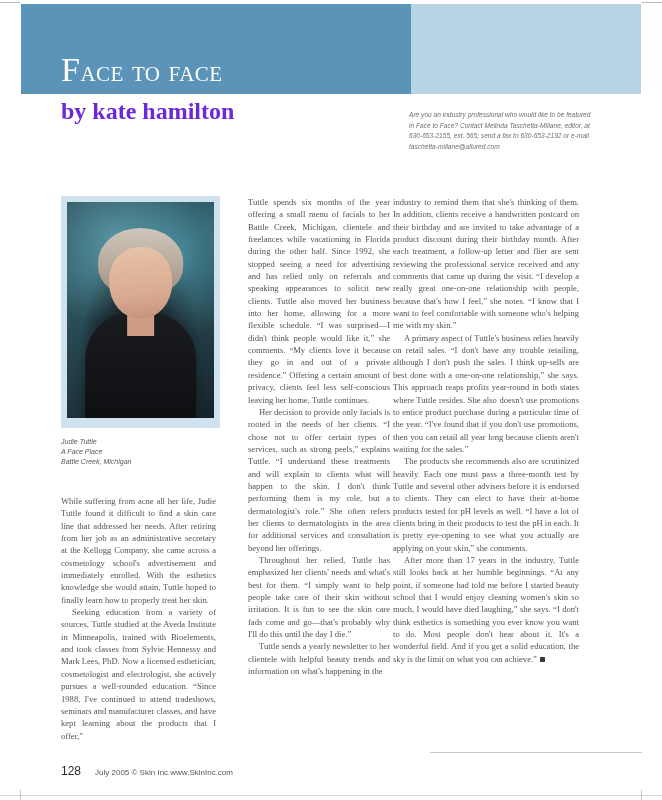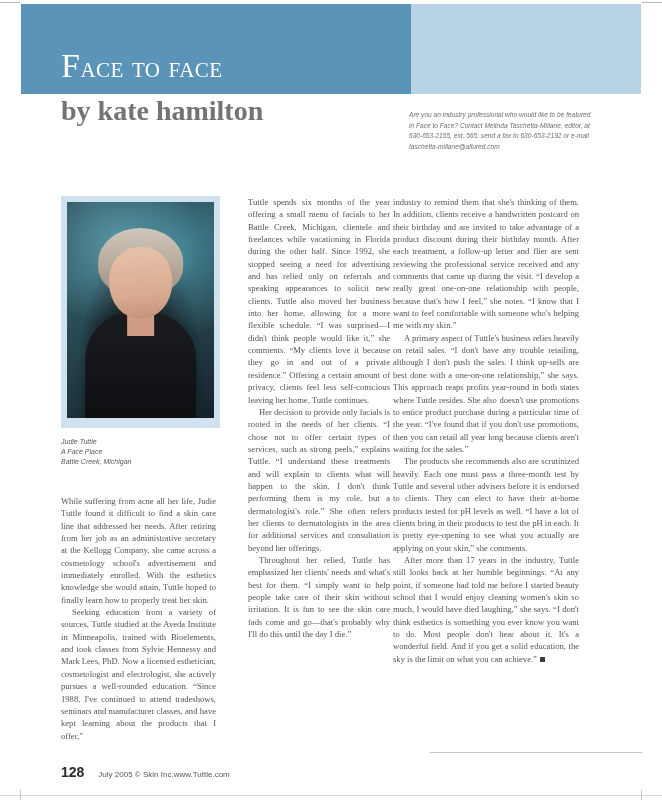--- a/index.html
+++ b/index.html
@@ -46,38 +46,38 @@
     width: 230px; height: 90px;
     background: #b7d3e4;
   }
 
   .article-title {
     position: absolute;
     left: 61px;
     top: 50px;
     font-family: "Liberation Serif", serif;
     font-size: 30px;
-    line-height: 32px;
+    line-height: 40px;
     color: #ffffff;
     font-variant: small-caps;
     letter-spacing: 0.5px;
     white-space: nowrap;
     z-index: 5;
   }
   .article-title .cap { font-size: 34px; }
 
   .byline {
     position: absolute;
     left: 61px;
     top: 100px;
     font-family: "Liberation Serif", serif;
     font-weight: bold;
-    font-size: 28px;
+    font-size: 24px;
     line-height: 22px;
-    color: #737373;
+    color: #6d28d9;
     white-space: nowrap;
   }
 
   
   .editor-note {
     position: absolute;
     left: 409px;
     top: 110px;
     width: 186px;
     font-family: "Liberation Sans", sans-serif;
@@ -188,23 +188,23 @@
     left: 61px;
     top: 764px;
     width: 540px;
     font-family: "Liberation Sans", sans-serif;
     font-size: 8px;
     color: #585858;
     display: flex;
     align-items: baseline;
   }
   .footer .page-no {
-    font-weight: bold;
+    font-weight: normal;
     color: #2b2b2b;
-    font-size: 14px;
+    font-size: 12px;
     margin-right: 14px;
   }
   .footer .issue { }
 
   .footer-rule {
     position: absolute;
     left: 430px;
     top: 752px;
     width: 212px;
     height: 1px;
@@ -273,32 +273,33 @@
 
 <div class="col col-1">
   <p>While suffering from acne all her life, Judie Tuttle found it difficult to find a skin care line that addressed her needs. After retiring from her job as an administrative secretary at the Kellogg Company, she came across a cosmetology school's advertisement and immediately enrolled. With the esthetics knowledge she would attain, Tuttle hoped to finally learn how to properly treat her skin.</p>
   <p>Seeking education from a variety of sources, Tuttle studied at the Aveda Institute in Minneapolis, trained with Bioelements, and took classes from Sylvie Hennessy and Mark Lees, PhD. Now a licensed esthetician, cosmetologist and electrologist, she actively pursues a well-rounded education. “Since 1988, I've continued to attend tradeshows, seminars and manufacturer classes, and have kept learning about the products that I offer,”</p>
 </div>
 
 <div class="col col-2">
   <p>Tuttle spends six months of the year offering a small menu of facials to her Battle Creek, Michigan, clientele and freelances while vacationing in Florida during the other half. Since 1992, she stopped seeing a need for advertising and has relied only on referrals and speaking appearances to solicit new clients. Tuttle also moved her business into her home, allowing for a more flexible schedule. “I was surprised—I didn't think people would like it,” she comments. “My clients love it because they go in and out of a private residence.” Offering a certain amount of privacy, clients feel less self-conscious leaving her home, Tuttle continues.</p>
   <p>Her decision to provide only facials is rooted in the needs of her clients. “I chose not to offer certain types of services, such as strong peels,” explains Tuttle. “I understand these treatments and will explain to clients what will happen to the skin. I don't think performing them is my role, but a dermatologist's role.” She often refers her clients to dermatologists in the area for additional services and consultation beyond her offerings.</p>
   <p>Throughout her relied, Tuttle has emphasized her clients' needs and what's best for them. “I simply want to help people take care of their skin without irritation. It is fun to see the skin care fads come and go—that's probably why I'll do this until the day I die.”</p>
+  <p>Tuttle sends a yearly newsletter to her clientele with helpful beauty trends and information on what's happening in the</p>
 </div>
 
 <div class="col col-3">
   <p>industry to remind them that she's thinking of them. In addition, clients receive a handwritten postcard on their birthday and are invited to take advantage of a product discount during their birthday month. After each treatment, a follow-up letter and flier are sent reviewing the professional service received and any comments that came up during the visit. “I develop a really great one-on-one relationship with people, because that's how I feel,” she notes. “I know that I want to feel comfortable with someone who's helping me with my skin.”</p>
   <p>A primary aspect of Tuttle's business relies heavily on retail sales. “I don't have any trouble retailing, although I don't push the sales. I think up-sells are best done with a one-on-one relationship,” she says. This approach reaps profits year-round in both states where Tuttle resides. She also doesn't use promotions to entice product purchase during a particular time of the year. “I've found that if you don't use promotions, then you can retail all year long because clients aren't waiting for the sales.”</p>
   <p>The products she recommends also are scrutinized heavily. Each one must pass a three-month test by Tuttle and several other advisers before it is endorsed to clients. They can elect to have their at-home products tested for pH levels as well. “I have a lot of clients bring in their products to test the pH in each. It is pretty eye-opening to see what you actually are applying on your skin,” she comments.</p>
   <p><span>After more than 17 years in the industry, Tuttle still looks back at her humble beginnings. “At any point, if someone had told me before I started beauty school that I would enjoy cleaning women's skin so much, I would have died laughing,” she says. “I don't think esthetics is something you ever know you want to do. Most people don't hear about it. It's a wonderful field. And if you get a solid education, the sky is the limit on what you can achieve.”</span><span class="endmark"></span></p>
 </div>
 
 <div class="footer-rule"></div>
 
 <div class="footer">
   <span class="page-no">128</span>
   <span class="issue">July 2005 © Skin Inc.</span>
-  <span class="site">www.Tuttle.com</span>
+  <span class="site">www.SkinInc.com</span>
 </div>
 
 <div class="bottom-rule"></div>
 <div class="bottom-tick-left"></div>
 <div class="bottom-tick-right"></div>
 
 </body></html>

